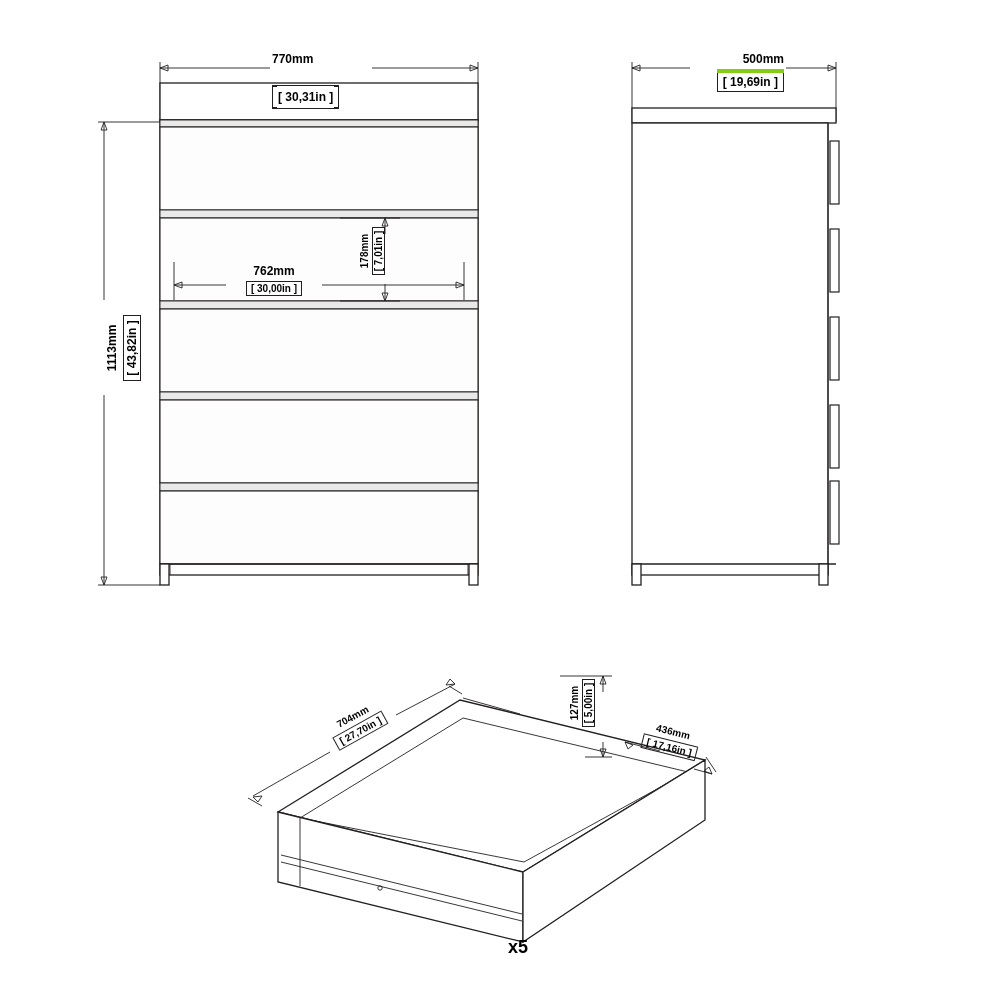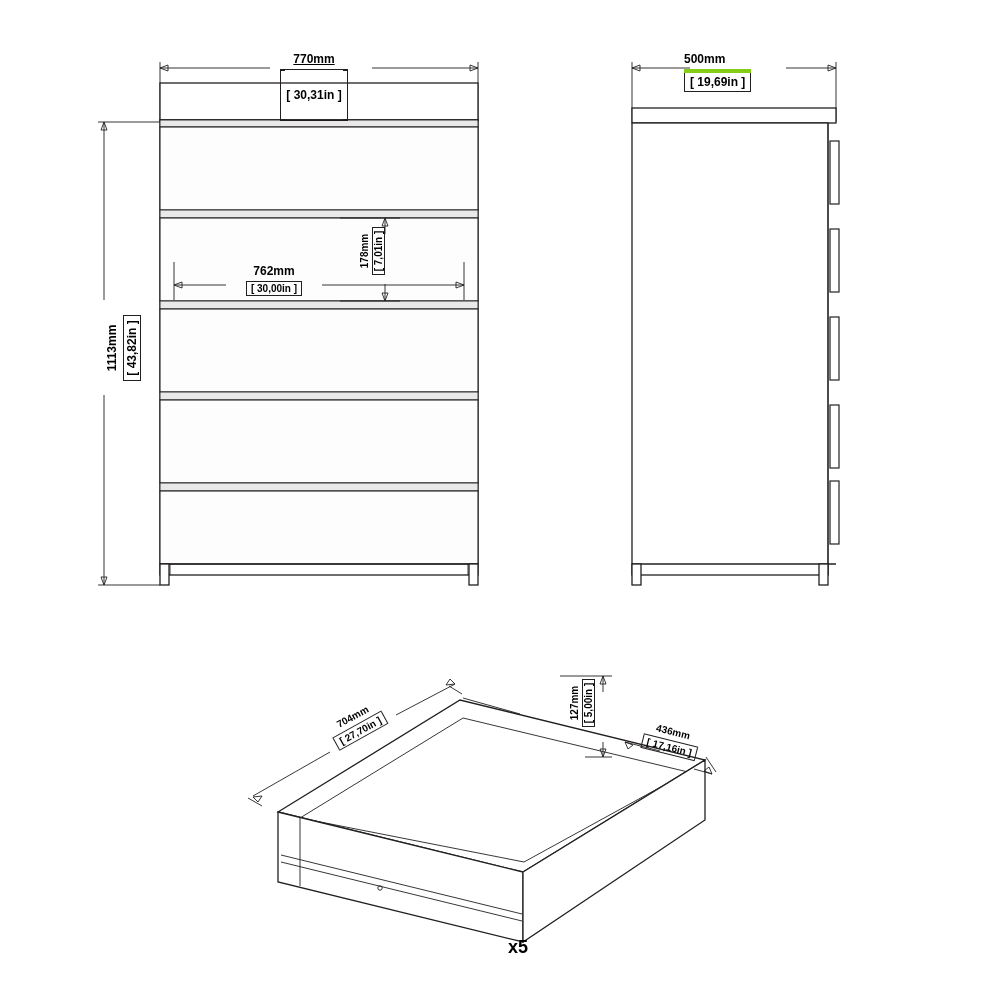--- a/index.html
+++ b/index.html
@@ -172,23 +172,23 @@
       <line class="ln thin" x1="560" y1="676" x2="612" y2="676"></line>
       <line class="ln thin" x1="585" y1="757" x2="612" y2="757"></line>
       <line class="ln thin" x1="603" y1="676" x2="603" y2="692"></line>
       <line class="ln thin" x1="603" y1="742" x2="603" y2="757"></line>
       <path class="ln thin" d="M603 676 l-3 8 l6 0 z" fill="#231f20"></path>
       <path class="ln thin" d="M603 757 l-3 -8 l6 0 z" fill="#231f20"></path>
     </g>
 
   </svg>
 
-  <div style="position:absolute; left:264px; top:52px; width:100px; text-align:center;text-decoration:underline;">
+  <div style="position:absolute; left:272px; top:52px; width:100px; ">
     <div style="font-size:12px; font-weight:bold;">770mm</div>
-    <div style="font-size:12px; font-weight:bold; border:1px solid #231f20; border-left:none; border-right:none; padding:18px 6px; margin-top:3px; display:inline-block; position:relative;">
+    <div style="font-size:12px; font-weight:bold; border:1px solid #231f20; border-left:none; border-right:none; padding:4px 6px; margin-top:19px; display:inline-block; position:relative;">
       <span style="position:absolute; left:0; top:0; bottom:0; width:4px; border-left:1px solid #231f20; border-top:1px solid #231f20; border-bottom:1px solid #231f20;"></span>
       <span style="position:absolute; right:0; top:0; bottom:0; width:4px; border-right:1px solid #231f20; border-top:1px solid #231f20; border-bottom:1px solid #231f20;"></span>
       <span>[ 30,31in ]</span>
     </div>
   </div>
 
   <div style="position:absolute; left:62px; top:300px; width:100px; height:96px;">
     <div style="transform: rotate(-90deg); transform-origin: 50% 50%; width:96px; height:40px; position:absolute; left:2px; top:28px; display:flex; align-items:center; justify-content:center; gap:0;">
       <div style="text-align:center;">
         <div style="font-size:12px; font-weight:bold; white-space:nowrap;">1113mm</div>
@@ -218,21 +218,21 @@
     </div>
     <div style="transform: rotate(-90deg); transform-origin: 50% 50%; position:absolute; left:8px; top:16px; width:60px; height:14px; display:flex; align-items:center; justify-content:center;">
       <span style="font-size:10px; font-weight:bold; white-space:nowrap; border-top:1px solid #231f20; border-bottom:1px solid #231f20; padding:0 4px; position:relative;">
         <span style="position:absolute; left:0; top:0; bottom:0; width:3px; border-left:1px solid #231f20;"></span>
         <span style="position:absolute; right:0; top:0; bottom:0; width:3px; border-right:1px solid #231f20;"></span>
         <span>[ 7,01in ]</span>
       </span>
     </div>
   </div>
 
-  <div style="position:absolute; left:684px; top:52px; width:100px; text-align:left;">
+  <div style="position:absolute; left:684px; top:52px; width:100px; text-align:right;">
     <div style="font-size:12px; font-weight:bold;">500mm</div>
     <div style="font-size:12px; font-weight:bold; display:inline-block; border-top:4px solid #84cc16; border-bottom:1px solid #231f20; padding:2px 6px; margin-top:3px; position:relative;">
       <span style="position:absolute; left:0; top:0; bottom:0; width:4px; border-left:1px solid #231f20;"></span>
       <span style="position:absolute; right:0; top:0; bottom:0; width:4px; border-right:1px solid #231f20;"></span>
       <span>[ 19,69in ]</span>
     </div>
   </div>
 
   <div style="position:absolute; left:312px; top:710px; width:90px; text-align:center; transform: rotate(-29deg); transform-origin: 50% 50%;">
     <div style="font-size:10px; font-weight:bold;">704mm</div>

